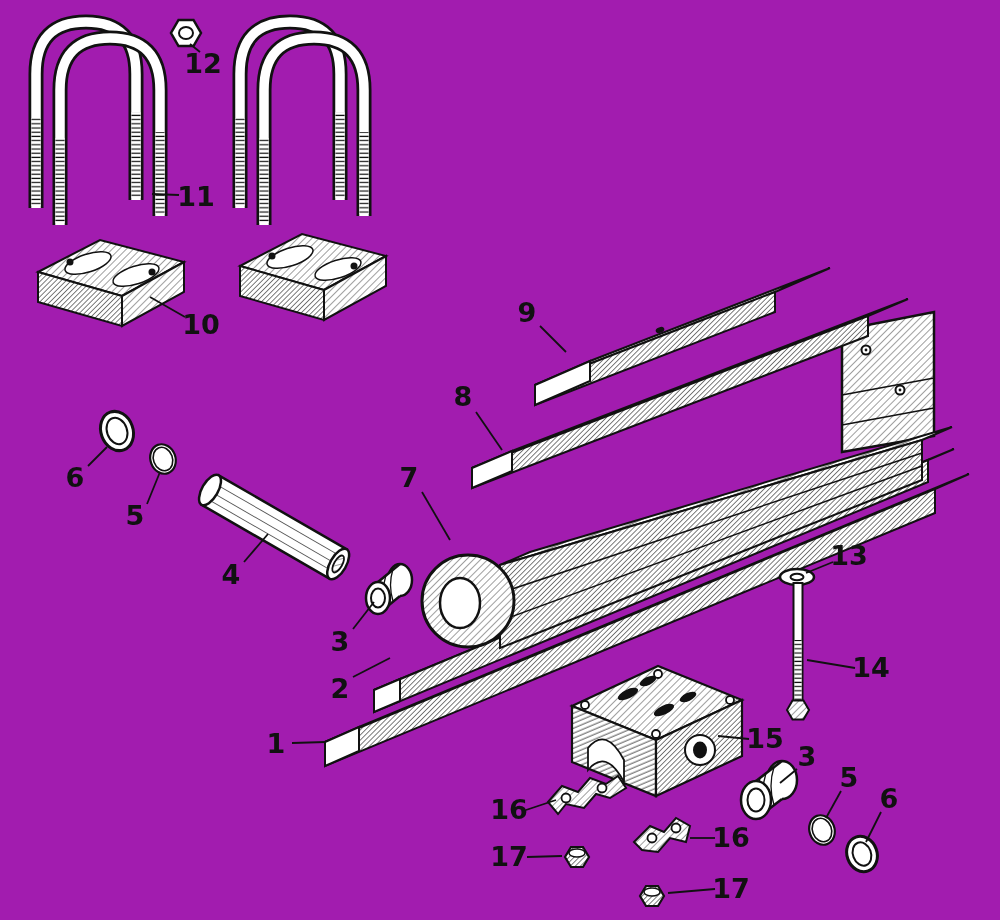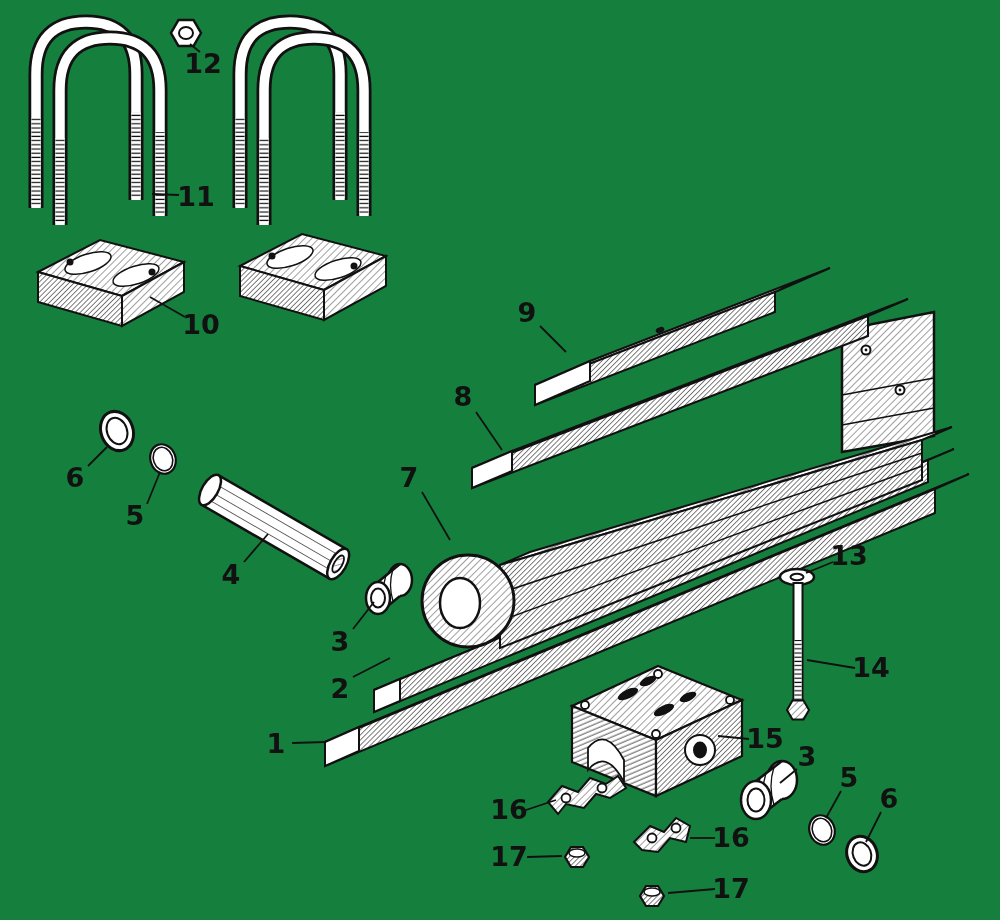--- a/index.html
+++ b/index.html
@@ -5,21 +5,21 @@
   html, body {
     margin: 0;
     padding: 0;
     background: #ffffff;
     font-family: "DejaVu Sans", sans-serif;
   }
   .stage {
     position: relative;
     width: 1000px;
     height: 920px;
-    background: #15803d;
+    background: #a21caf;
     overflow: hidden;
   }
   .stage svg { display: block; }
   .callout-text {
     font-family: "DejaVu Sans", sans-serif;
     font-weight: 700;
     font-size: 27px;
   }
 </style>
 </head>

